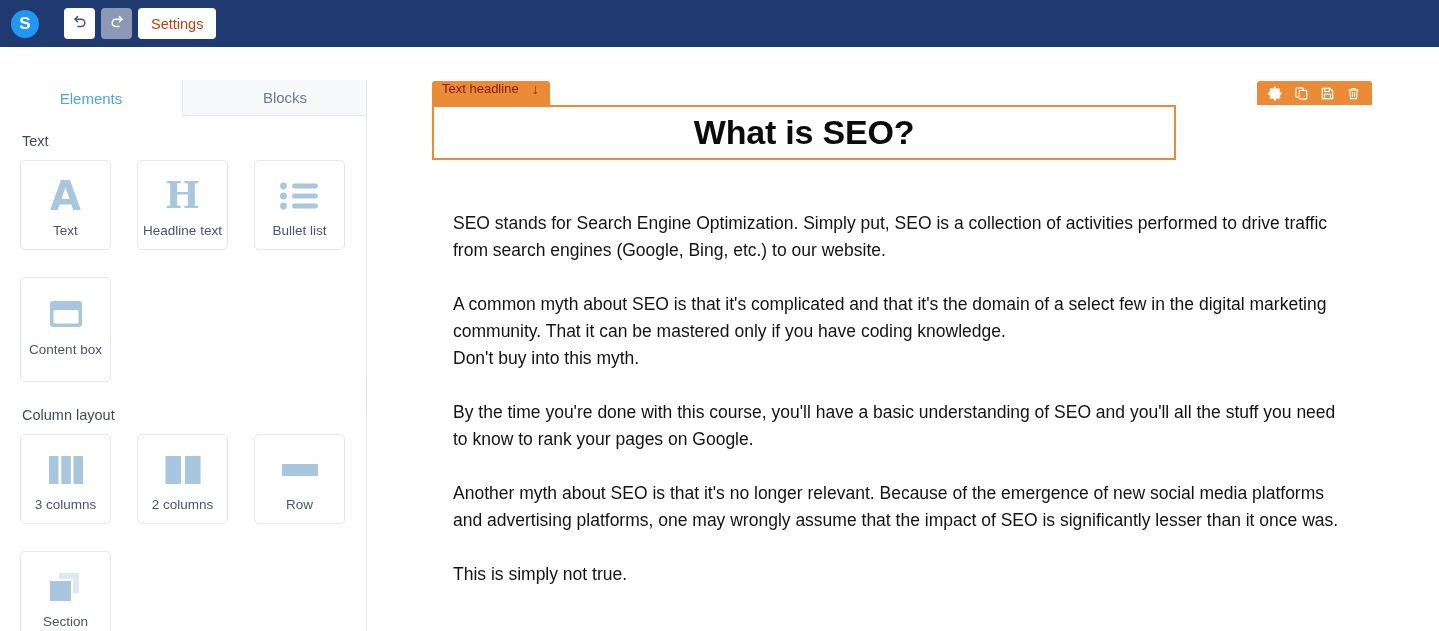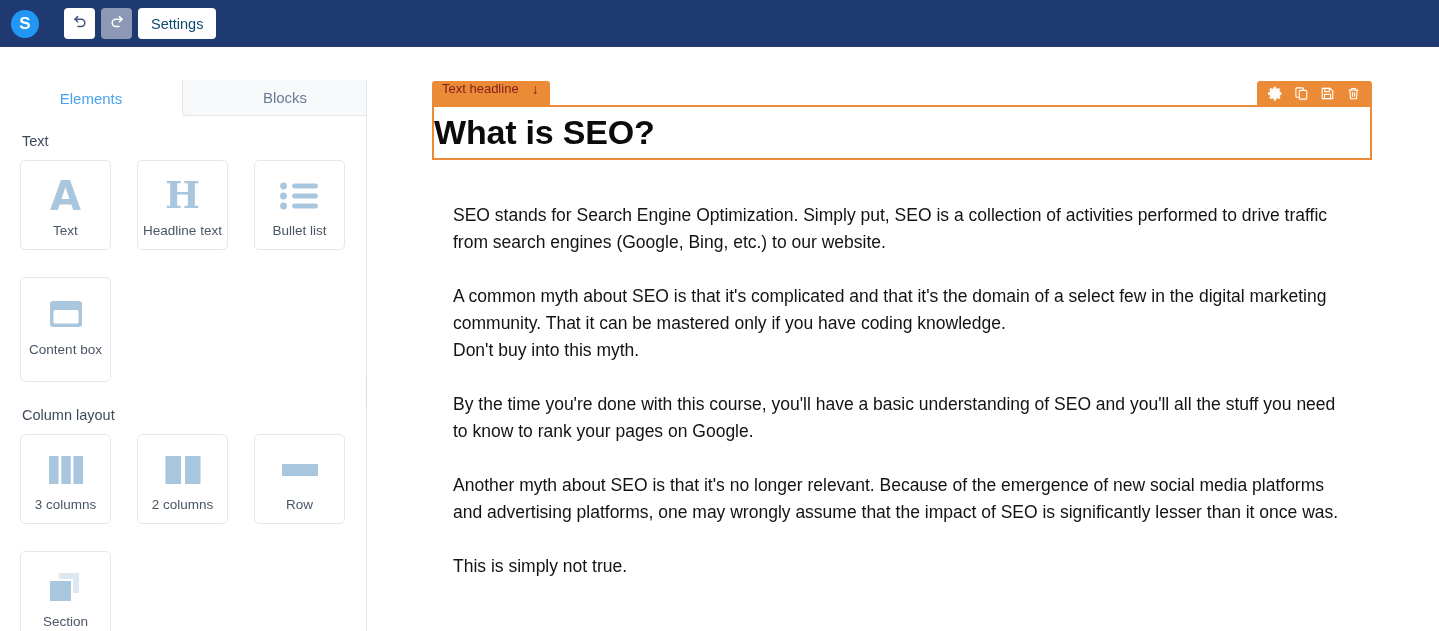--- a/index.html
+++ b/index.html
@@ -36,21 +36,21 @@
     background: #ffffff;
     border: none; border-radius: 4px;
     display: flex; align-items: center; justify-content: center;
     color: #44557a;
     cursor: pointer;
     flex: none;
   }
   .tb-btn.icon { width: 31px; }
   .tb-btn.disabled { background: #8b99b5; color: #ffffff; }
   .tb-btn.text {
-    padding: 12px 13px; font-size: 14.5px; color: #0c4a6e;
+    padding: 12px 13px; font-size: 14.5px; color: #c2410c;
   }
   .undo-wrap { margin-left: 25px; display: flex; gap: 6px; }
   .settings-wrap { margin-left: 6px; }
 
   .topbar-right {
     position: absolute; right: 10px; top: 8px;
     display: flex; align-items: center; gap: 7px;
   }
   .save-btn {
     height: 31px; padding: 0 13px;
@@ -152,24 +152,24 @@
   
   .canvas {
     position: absolute; left: 367px; top: 47px;
     width: 1072px; height: 584px;
     background: #ffffff;
     overflow: hidden;
   }
 
   .headline-block {
     position: absolute; left: 65px; top: 58px;
-    width: 940px; height: 55px;
+    width: 744px; height: 55px;
     border: 2px solid #ec8b37;
     background: #ffffff;
-    display: flex; align-items: center; justify-content: flex-start;
+    display: flex; align-items: center; justify-content: center;
   }
   .headline-text {
     font-size: 34px; font-weight: bold; color: #0b0b0b;
     font-family: "Liberation Sans", sans-serif;
     letter-spacing: -0.2px;
   }
   .label-tab {
     position: absolute; left: 65px; top: 34px;
     height: 24px; background: #ec8b37;
     color: #7f1d1d; font-size: 13px;
@@ -195,21 +195,21 @@
   }
 
   .body-copy {
     position: absolute; left: 86px; top: 155px;
     width: 900px;
     font-size: 17.5px;
     line-height: 27px;
     color: #131313;
     font-family: "Liberation Sans", sans-serif;
   }
-  .body-copy p { margin: 0 0 27px 0; }
+  .body-copy p { margin: 8px 0 27px 0; }
   .body-copy p:last-child { margin-bottom: 0; }
 </style>
 </head>
 <body>
 
 <div id="app">
 
   <div class="topbar">
     <div class="logo">
       <span>S</span>

